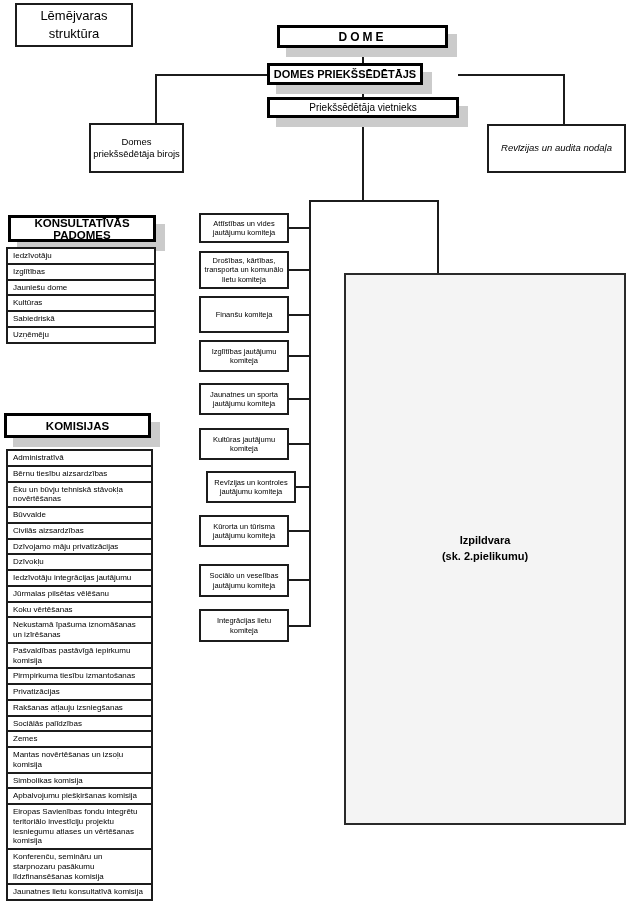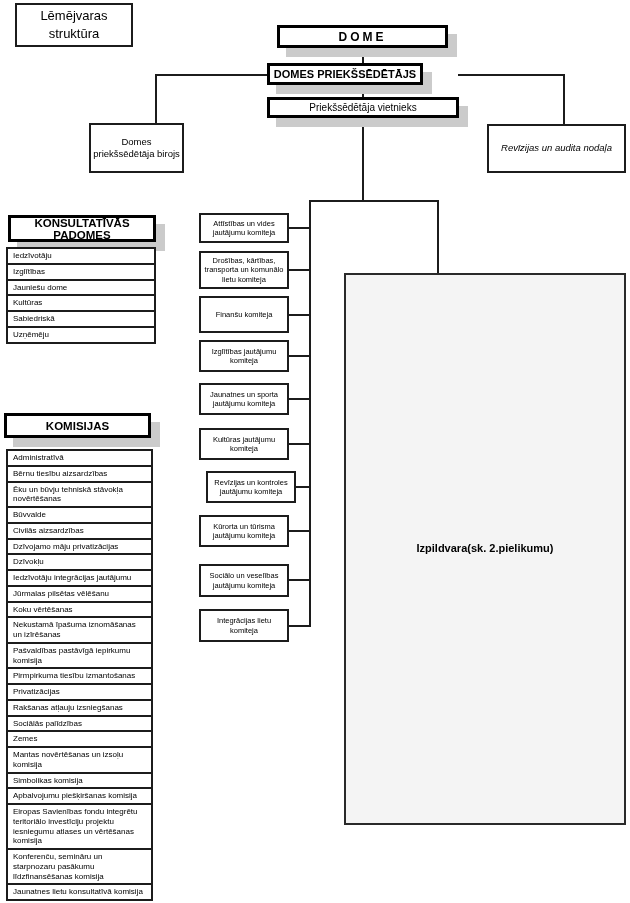--- a/index.html
+++ b/index.html
@@ -19,21 +19,21 @@
   .side{font-size:9.5px;line-height:1.3;padding:2px;}
   .hdr{font-weight:bold;font-size:11.5px;}
   .list{position:absolute;box-sizing:border-box;}
   .list .item{
     box-sizing:border-box;border:2px solid #1c1c1c;background:#fff;margin-top:-2px;
     font-size:8px;line-height:1.22;padding:2px 5px;text-align:left;
   }
   .list .item:first-child{margin-top:0;}
   .committee{font-size:7.5px;line-height:1.25;padding:1px 2px;}
   .exec{
-    background:#f4f4f4;border:2px solid #2a2a2a;flex-direction:row;
+    background:#f4f4f4;border:2px solid #2a2a2a;flex-direction:column;
     font-weight:bold;font-size:11px;line-height:1.45;
   }
 </style>
 </head>
 <body>
 
 <div id="canvas">
 
   <div class="ln" style="left:362px;top:47px;width:2px;height:17px;"></div>
   <div class="ln" style="left:155px;top:74px;width:113px;height:2px;"></div>

